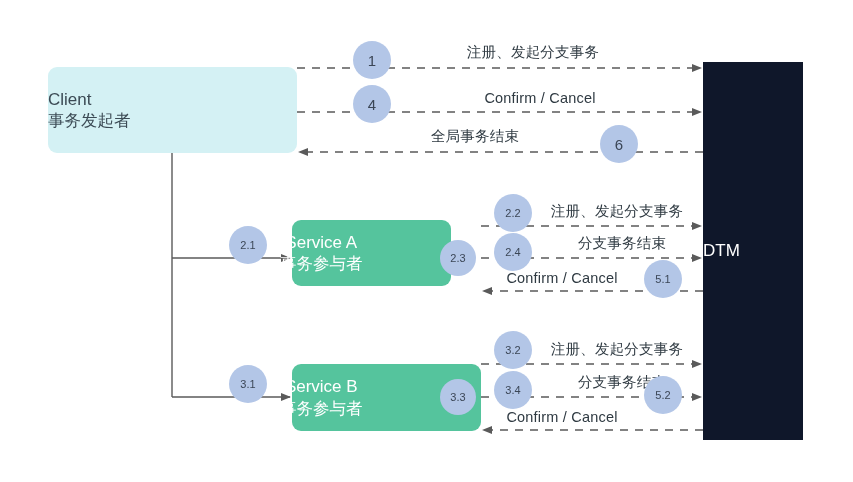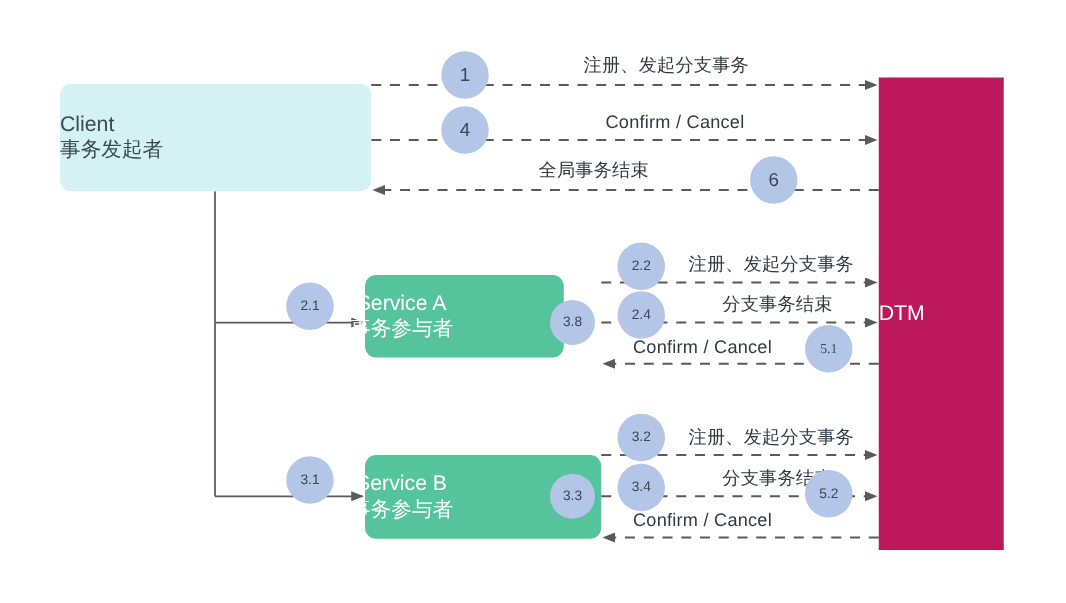--- a/index.html
+++ b/index.html
@@ -69,21 +69,21 @@
     width: 189px;
     height: 67px;
   }
   .service-node .inner-shift { transform: translateX(-12px); }
 
   #dtm-node {
     left: 703px;
     top: 62px;
     width: 100px;
     height: 378px;
-    background: #be185d;
+    background: #0f172a;
     border-radius: 0px;
     color: #ffffff;
     font-size: 17px;
   }
 
   
   .edge-label {
     position: absolute;
     transform: translate(-50%, -100%);
     white-space: nowrap;
@@ -195,25 +195,25 @@
   <div class="badge" style="left:372px; top:60px; width:38px; height:38px;">1</div>
 
   <div class="badge" style="left:372px; top:104px; width:38px; height:38px;">4</div>
 
   <div class="badge" style="left:619px; top:144px; width:38px; height:38px;">6</div>
 
   <div class="badge sm" style="left:248px; top:245px; width:38px; height:38px;">2.1</div>
 
   <div class="badge sm" style="left:513px; top:213px; width:38px; height:38px;">2.2</div>
 
-  <div class="badge sm ondark" style="left:458px; top:258px; width:36px; height:36px;">3.8</div>
+  <div class="badge sm ondark" style="left:458px; top:258px; width:36px; height:36px;">2.3</div>
 
   <div class="badge sm" style="left:513px; top:252px; width:38px; height:38px;">2.4</div>
 
-  <div class="badge sm" style="left:663px; top:279px; width:38px; height:38px;font-family:Liberation Serif, serif;">5.1</div>
+  <div class="badge sm" style="left:663px; top:279px; width:38px; height:38px;">5.1</div>
 
   <div class="badge sm" style="left:248px; top:384px; width:38px; height:38px;">3.1</div>
 
   <div class="badge sm" style="left:513px; top:350px; width:38px; height:38px;">3.2</div>
 
   <div class="badge sm ondark" style="left:458px; top:397px; width:36px; height:36px;">3.3</div>
 
   <div class="badge sm" style="left:513px; top:390px; width:38px; height:38px;">3.4</div>
 
   <div class="badge sm" style="left:663px; top:395px; width:38px; height:38px;">5.2</div>

